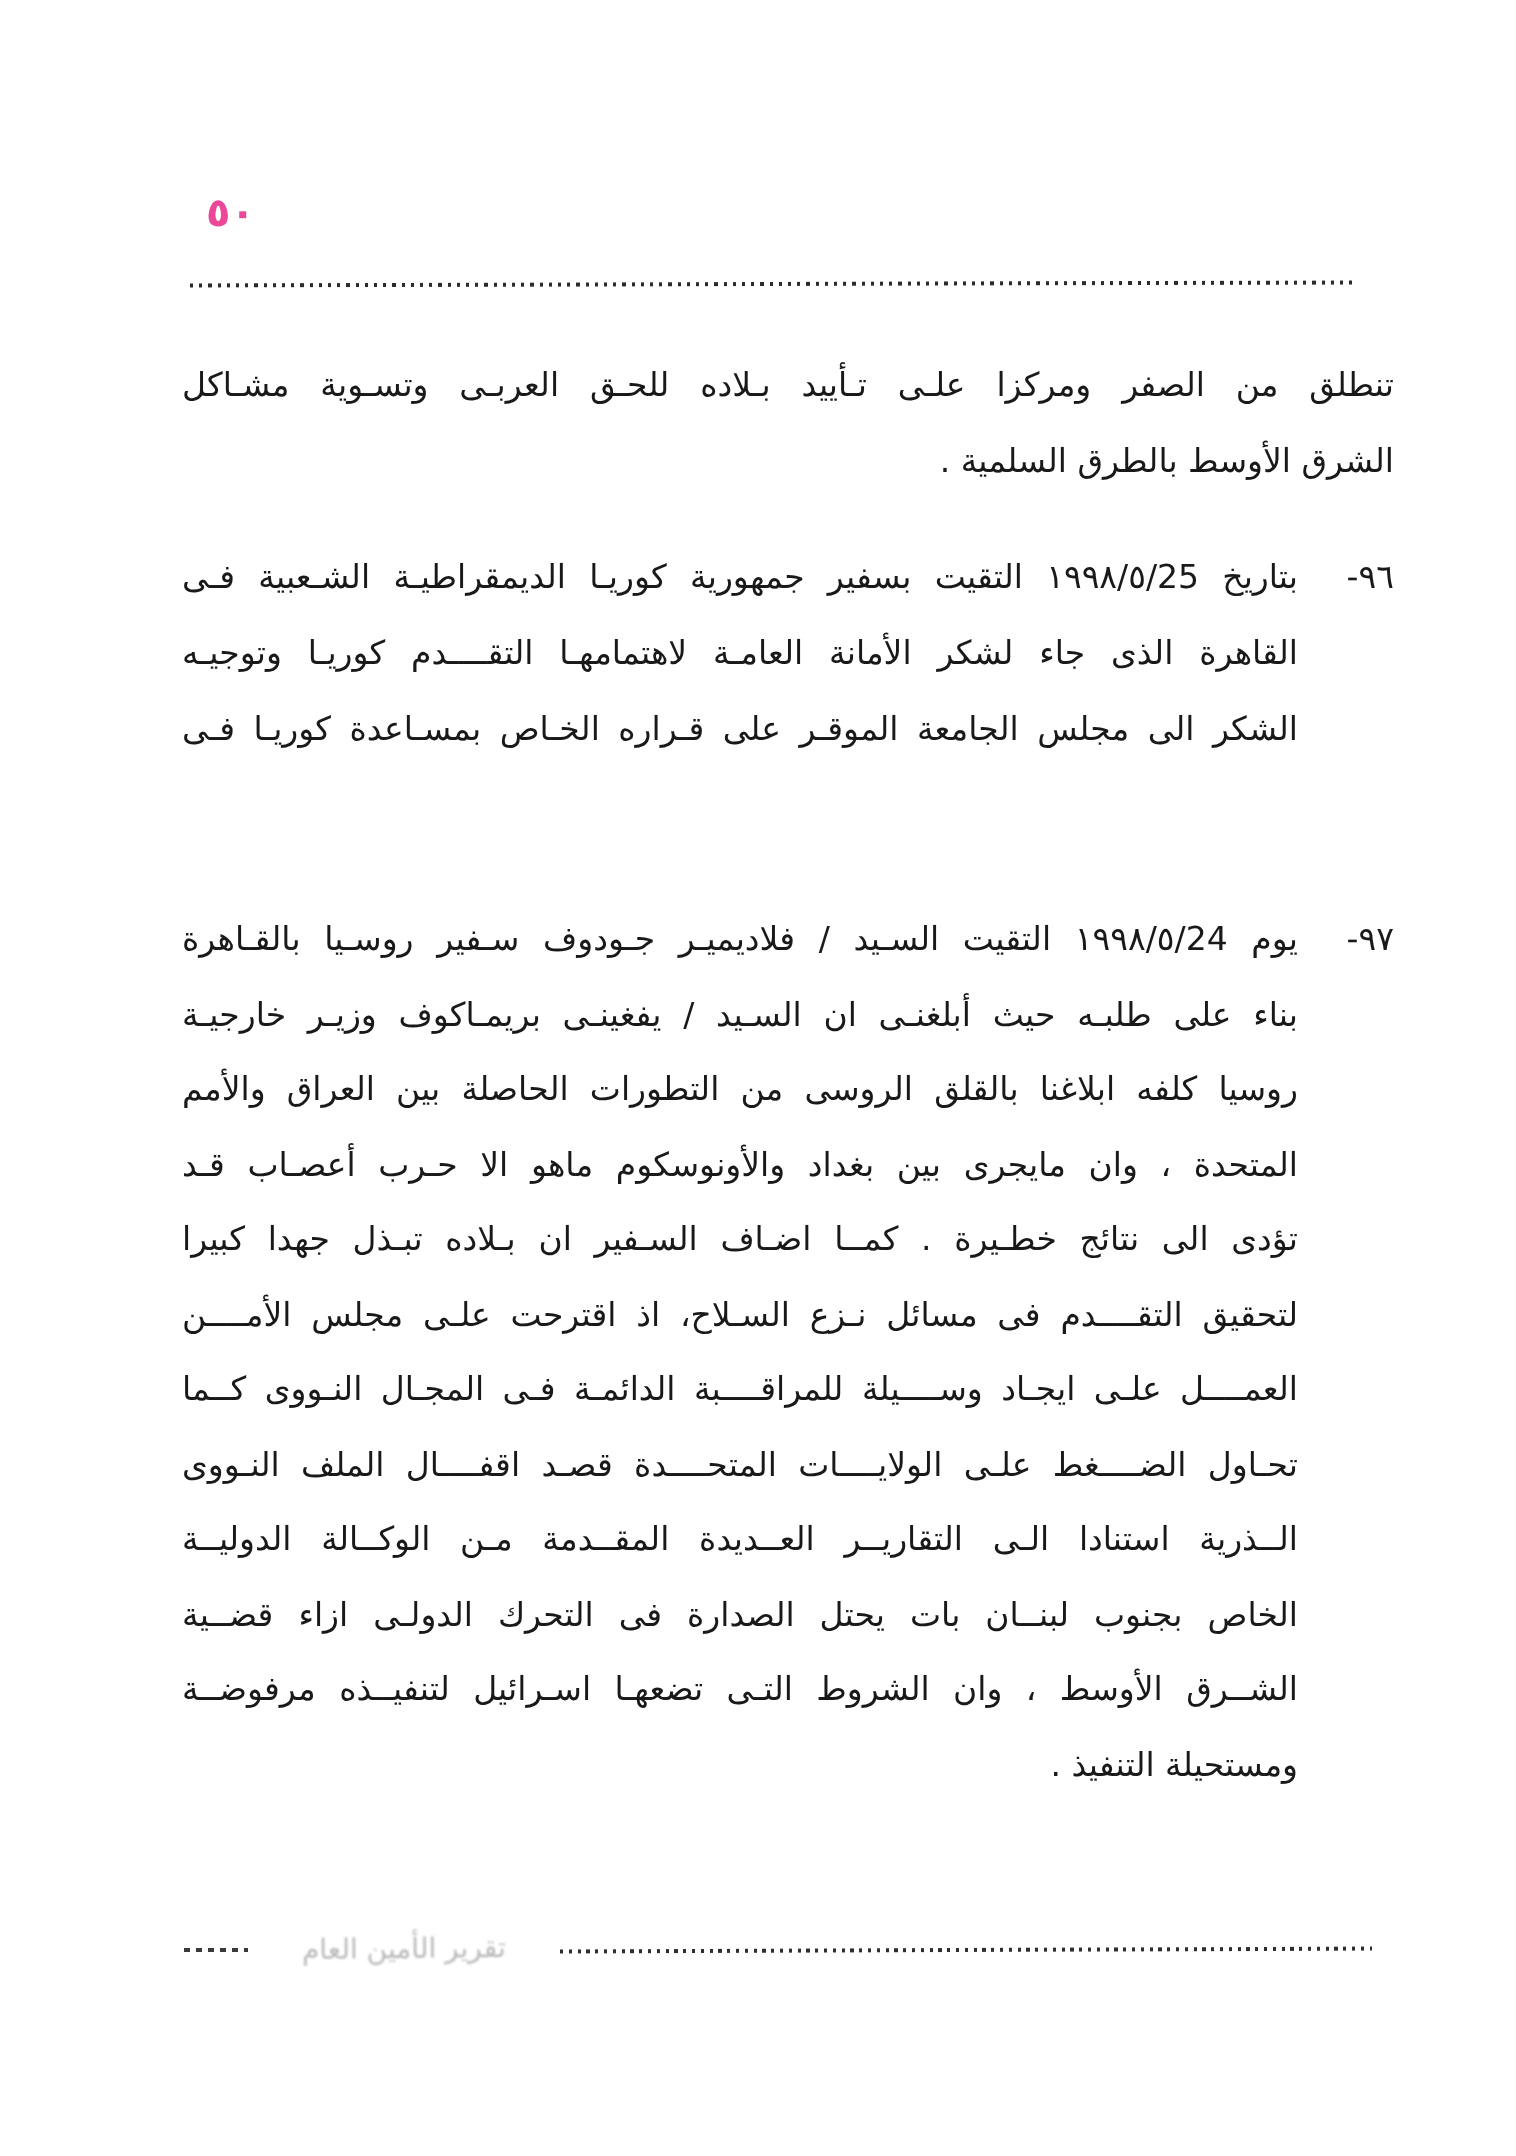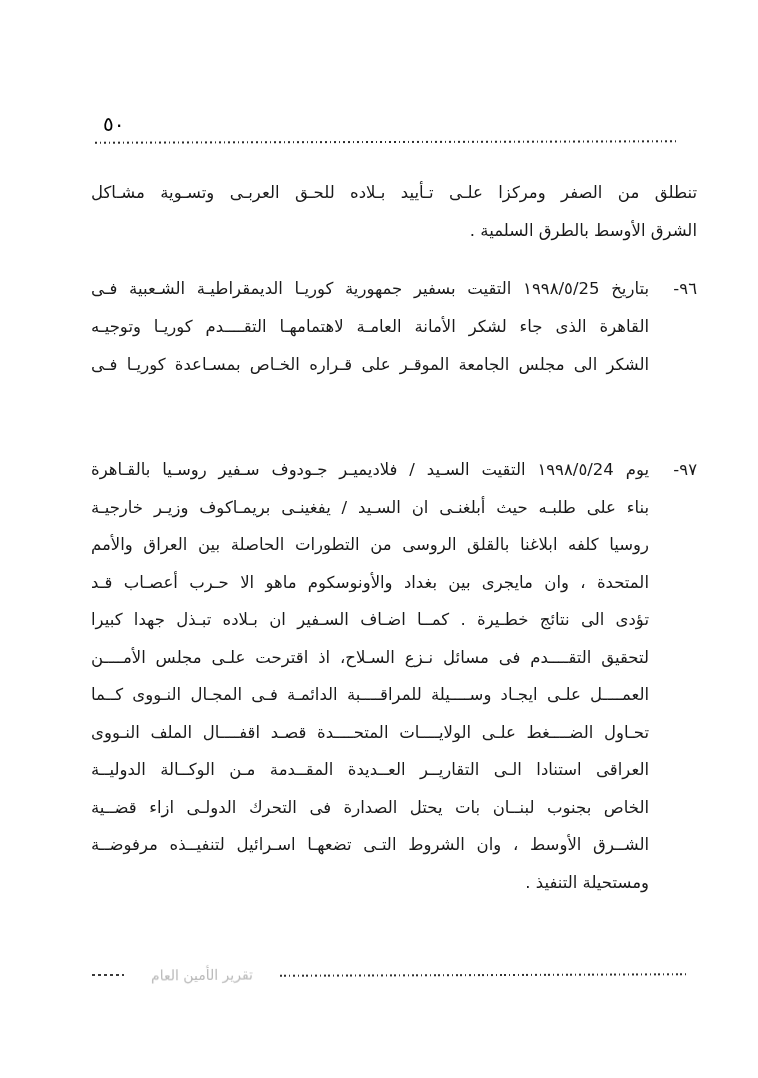--- a/index.html
+++ b/index.html
@@ -8,26 +8,26 @@
     width:758px;height:1078px;
     margin:0 auto;
     background:#ffffff;
     overflow:hidden;
     font-family:"DejaVu Sans", sans-serif;
     color:#1c1c1c;
   }
   
   .page-num{
     position:absolute;
-    left:103px;top:112px;
+    left:103px;top:94px;
     font-size:20px;
-    font-weight:normal;
+    font-weight:bold;
     direction:rtl;
     letter-spacing:3px;
-    color:#000000;
+    color:#ec4899;
   }
   
   .dotline{
     position:absolute;
     height:2px;
     background-image:repeating-linear-gradient(to right,#2b2b2b 0 1.6px,transparent 1.6px 4.6px);
     background-size:auto 2px;
   }
   .top-rule{left:95px;top:141px;width:584px;transform:rotate(-0.15deg);}
   
@@ -115,21 +115,21 @@
     <div class="marker">٩٧-</div>
     <div class="ptext">
       <div class="line">يوم ١٩٩٨/٥/24 التقيت  السـيد / فلاديميـر جـودوف سـفير روسـيا بالقـاهرة</div>
       <div class="line">بناء على  طلبـه حيث أبلغنـى ان السـيد / يفغينـى بريمـاكوف وزيـر خارجيـة</div>
       <div class="line">روسيا كلفه ابلاغنا بالقلق الروسى من التطورات الحاصلة بين العراق والأمم</div>
       <div class="line">المتحدة ، وان مايجرى بين بغداد والأونوسكوم ماهو الا  حـرب أعصـاب قـد</div>
       <div class="line">تؤدى الى نتائج خطـيرة . كمــا اضـاف السـفير ان بـلاده تبـذل جهدا كبيرا</div>
       <div class="line">لتحقيق التقــــدم فى مسائل  نـزع السـلاح، اذ اقترحت علـى مجلس الأمــــن</div>
       <div class="line">العمــــل علـى ايجـاد وســــيلة للمراقــــبة الدائمـة فـى المجـال النـووى كــما</div>
       <div class="line">تحـاول الضــــغط علـى الولايــــات المتحــــدة قصـد اقفــــال الملف النـووى</div>
-      <div class="line">العراقى استنادا الـى التقاريــر العــديدة المقــدمة مـن الوكــالة الدوليــة</div>
+      <div class="line">الــذرية استنادا الـى التقاريــر العــديدة المقــدمة مـن الوكــالة الدوليــة</div>
       <div class="line">الخاص بجنوب لبنــان بات يحتل الصدارة فى  التحرك الدولـى ازاء قضــية</div>
       <div class="line">الشــرق الأوسط ، وان الشروط التـى تضعهـا اسـرائيل لتنفيــذه مرفوضــة</div>
       <div class="line end">ومستحيلة التنفيذ .</div>
     </div>
   </div>
 
   <div class="footer">
     <div class="f-dash"></div>
     <div class="f-note">تقرير الأمين العام</div>
     <div class="f-dots"></div>

